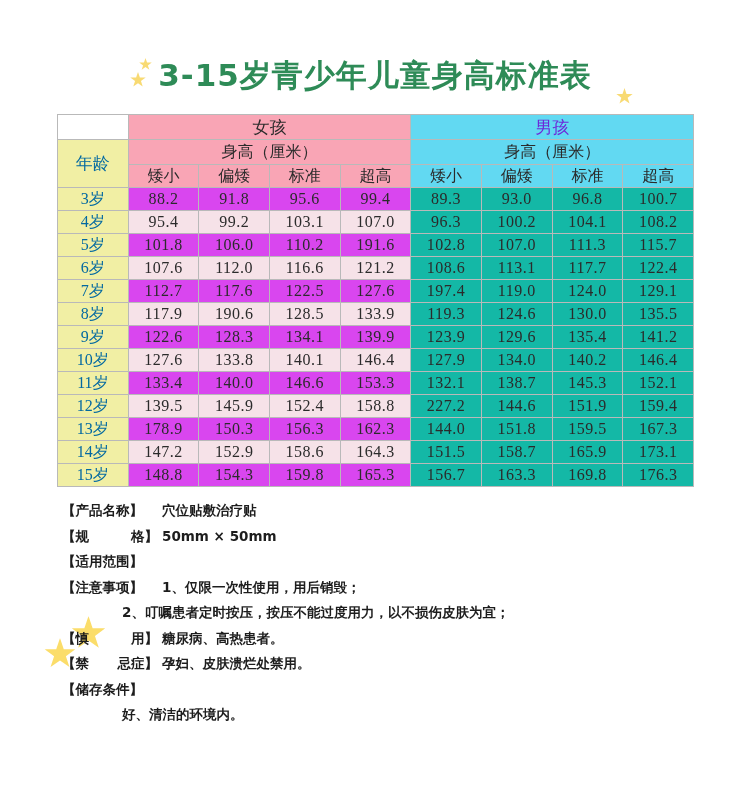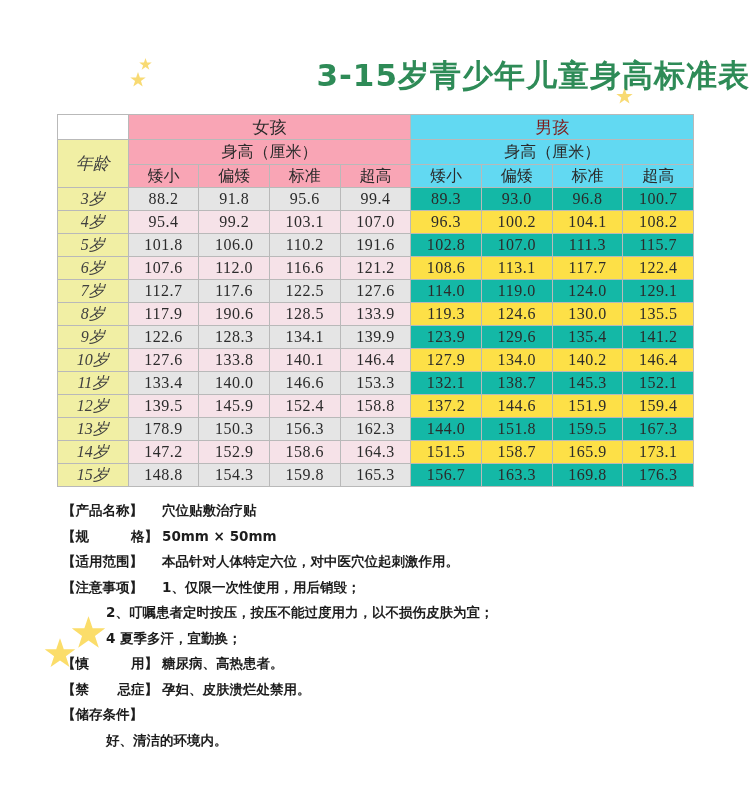--- a/index.html
+++ b/index.html
@@ -22,21 +22,21 @@
     left: 0;
     top: 52px;
     width: 750px;
     height: 52px;
   }
   #page-title {
     position: absolute;
     left: 0;
     top: 0;
     width: 750px;
-    text-align: right;
+    text-align: center;
     font-family: "DejaVu Sans", "Liberation Sans", sans-serif;
     font-size: 31px;
     font-weight: 700;
     color: #2e8b57;
     letter-spacing: 1px;
     line-height: 46px;
     white-space: nowrap;
   }
 
   .star {
@@ -80,43 +80,42 @@
     text-align: center;
     vertical-align: middle;
     font-weight: 400;
     padding: 0;
   }
   .corner-blank { background: #ffffff; }
   .age-head, .age-cell {
     background: #f1efa4;
     width: 68px;
     font-size: 16px;
-    color: #404040;
-    font-style: italic;
+    color: #0369a1;
   }
   .age-head { height: 46px; font-size: 17px; }
   .age-cell { height: 22px; }
 
   .grp-girl   { background: #f9a5b5; height: 24px; font-size: 17px; color: #2b2b2b; }
-  .grp-boy    { background: #62d9f2; height: 24px; font-size: 17px; color: #7f1d1d; }
+  .grp-boy    { background: #62d9f2; height: 24px; font-size: 17px; color: #6d28d9; }
   .sub-girl   { background: #f9a5b5; height: 24px; font-size: 16px; color: #2b2b2b; }
   .sub-boy    { background: #62d9f2; height: 24px; font-size: 16px; color: #2b2b2b; }
   .col-head-girl { background: #f9a5b5; height: 22px; font-size: 16px; color: #2b2b2b; }
   .col-head-boy  { background: #62d9f2; height: 22px; font-size: 16px; color: #2b2b2b; }
 
   .v-girl, .v-boy {
     height: 22px;
     font-size: 16px;
     color: #2b2b2b;
     letter-spacing: .5px;
   }
-  .v-girl.odd  { background: #e5e5e5; }
+  .v-girl.odd  { background: #d946ef; }
   .v-girl.even { background: #f6e2e8; }
   .v-boy.odd   { background: #14b8a6; }
-  .v-boy.even  { background: #fde047; }
+  .v-boy.even  { background: #14b8a6; }
 
   
   #description {
     position: absolute;
     left: 62px;
     top: 498px;
     width: 640px;
     font-family: "DejaVu Sans", "Liberation Sans", sans-serif;
     font-size: 13.5px;
     font-weight: 700;
@@ -133,21 +132,21 @@
     flex: 0 0 96px;
     display: flex;
     justify-content: space-between;
     white-space: pre;
   }
   .desc-label .brk { flex: 0 0 auto; }
   .desc-label .lbl-text { flex: 0 0 auto; }
   .desc-label.tight { justify-content: flex-start; }
   .desc-value { flex: 1 1 auto; padding-left: 4px; }
   .desc-sub {
-    margin-left: 44px;
+    margin-left: 60px;
     white-space: pre;
   }
 </style>
 </head>
 <body>
 
 <div id="title-area">
   <div id="page-title">3-15岁青少年儿童身高标准表</div>
 </div>
 <span class="star pale" id="title-star-a"></span>
@@ -221,21 +220,21 @@
         <td class="v-boy even">113.1</td>
         <td class="v-boy even">117.7</td>
         <td class="v-boy even">122.4</td>
       </tr>
       <tr>
         <td class="age-cell">7岁</td>
         <td class="v-girl odd">112.7</td>
         <td class="v-girl odd">117.6</td>
         <td class="v-girl odd">122.5</td>
         <td class="v-girl odd">127.6</td>
-        <td class="v-boy odd">114.0</td>
+        <td class="v-boy odd">197.4</td>
         <td class="v-boy odd">119.0</td>
         <td class="v-boy odd">124.0</td>
         <td class="v-boy odd">129.1</td>
       </tr>
       <tr>
         <td class="age-cell">8岁</td>
         <td class="v-girl even">117.9</td>
         <td class="v-girl even">190.6</td>
         <td class="v-girl even">128.5</td>
         <td class="v-girl even">133.9</td>
@@ -276,21 +275,21 @@
         <td class="v-boy odd">138.7</td>
         <td class="v-boy odd">145.3</td>
         <td class="v-boy odd">152.1</td>
       </tr>
       <tr>
         <td class="age-cell">12岁</td>
         <td class="v-girl even">139.5</td>
         <td class="v-girl even">145.9</td>
         <td class="v-girl even">152.4</td>
         <td class="v-girl even">158.8</td>
-        <td class="v-boy even">137.2</td>
+        <td class="v-boy even">227.2</td>
         <td class="v-boy even">144.6</td>
         <td class="v-boy even">151.9</td>
         <td class="v-boy even">159.4</td>
       </tr>
       <tr>
         <td class="age-cell">13岁</td>
         <td class="v-girl odd">178.9</td>
         <td class="v-girl odd">150.3</td>
         <td class="v-girl odd">156.3</td>
         <td class="v-girl odd">162.3</td>
@@ -334,29 +333,27 @@
     <span class="desc-value">穴位贴敷治疗贴</span>
   </div>
 
   <div class="desc-line">
     <span class="desc-label"><span class="brk">【<span>规</span></span><span class="lbl-text"><span>格</span>】</span></span>
     <span class="desc-value">50mm × 50mm</span>
   </div>
 
   <div class="desc-line">
     <span class="desc-label tight">【<span>适用范围</span>】</span>
-    <span class="desc-value">本品针对人体特定六位，对中医穴位起刺激作用。</span>
   </div>
 
   <div class="desc-line">
     <span class="desc-label tight">【<span>注意事项</span>】</span>
     <span class="desc-value">1、仅限一次性使用，用后销毁；</span>
   </div>
   <div class="desc-sub">2、叮嘱患者定时按压，按压不能过度用力，以不损伤皮肤为宜；</div>
-  <div class="desc-sub">4 夏季多汗，宜勤换；</div>
 
   <div class="desc-line">
     <span class="desc-label"><span class="brk">【<span>慎</span></span><span class="lbl-text"><span>用</span>】</span></span>
     <span class="desc-value">糖尿病、高热患者。</span>
   </div>
 
   <div class="desc-line">
     <span class="desc-label"><span class="brk">【<span>禁</span></span><span class="lbl-text"><span>忌症</span>】</span></span>
     <span class="desc-value">孕妇、皮肤溃烂处禁用。</span>
   </div>

